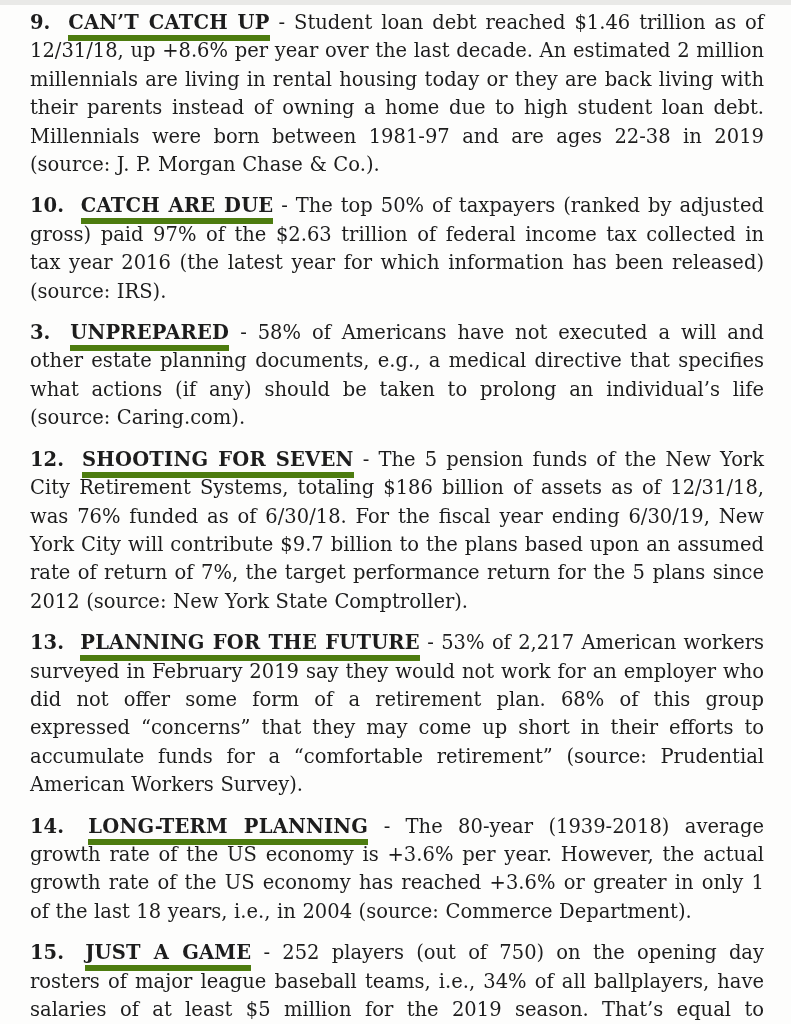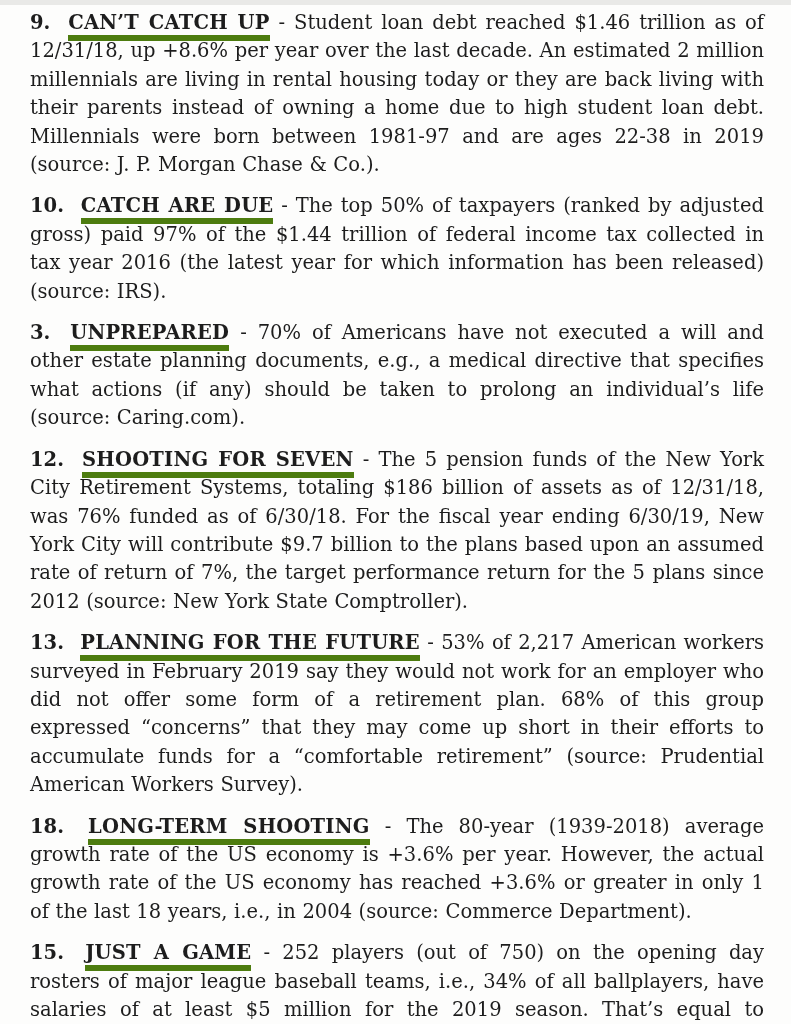--- a/index.html
+++ b/index.html
@@ -46,25 +46,25 @@
   }
   .sep { }
 </style>
 </head>
 <body>
 
 <div class="page">
 
   <p class="item"><span class="num">9.</span> <span class="title">CAN’T CATCH UP</span> <span class="sep">-</span> <span class="body-text">Student loan debt reached $1.46 trillion as of 12/31/18, up +8.6% per year over the last decade. An estimated 2 million millennials are living in rental housing today or they are back living with their parents instead of owning a home due to high student loan debt. Millennials were born between 1981-97 and are ages 22-38 in 2019 (source: J. P. Morgan Chase &amp; Co.).</span></p>
 
-  <p class="item"><span class="num">10.</span> <span class="title">CATCH ARE DUE</span> <span class="sep">-</span> <span class="body-text">The top 50% of taxpayers (ranked by adjusted gross) paid 97% of the $1.44 trillion of federal income tax collected in tax year 2016 (the latest year for which information has been released) (source: IRS).</span></p>
+  <p class="item"><span class="num">10.</span> <span class="title">CATCH ARE DUE</span> <span class="sep">-</span> <span class="body-text">The top 50% of taxpayers (ranked by adjusted gross) paid 97% of the $2.63 trillion of federal income tax collected in tax year 2016 (the latest year for which information has been released) (source: IRS).</span></p>
 
-  <p class="item"><span class="num">3.</span> <span class="title">UNPREPARED</span> <span class="sep">-</span> <span class="body-text">70% of Americans have not executed a will and other estate planning documents, e.g., a medical directive that specifies what actions (if any) should be taken to prolong an individual’s life (source: Caring.com).</span></p>
+  <p class="item"><span class="num">3.</span> <span class="title">UNPREPARED</span> <span class="sep">-</span> <span class="body-text">58% of Americans have not executed a will and other estate planning documents, e.g., a medical directive that specifies what actions (if any) should be taken to prolong an individual’s life (source: Caring.com).</span></p>
 
   <p class="item"><span class="num">12.</span> <span class="title">SHOOTING FOR SEVEN</span> <span class="sep">-</span> <span class="body-text">The 5 pension funds of the New York City Retirement Systems, totaling $186 billion of assets as of 12/31/18, was 76% funded as of 6/30/18. For the fiscal year ending 6/30/19, New York City will contribute $9.7 billion to the plans based upon an assumed rate of return of 7%, the target performance return for the 5 plans since 2012 (source: New York State Comptroller).</span></p>
 
   <p class="item"><span class="num">13.</span> <span class="title">PLANNING FOR THE FUTURE</span> <span class="sep">-</span> <span class="body-text">53% of 2,217 American workers surveyed in February 2019 say they would not work for an employer who did not offer some form of a retirement plan. 68% of this group expressed “concerns” that they may come up short in their efforts to accumulate funds for a “comfortable retirement” (source: Prudential American Workers Survey).</span></p>
 
-  <p class="item"><span class="num">18.</span> <span class="title">LONG-TERM SHOOTING</span> <span class="sep">-</span> <span class="body-text">The 80-year (1939-2018) average growth rate of the US economy is +3.6% per year. However, the actual growth rate of the US economy has reached +3.6% or greater in only 1 of the last 18 years, i.e., in 2004 (source: Commerce Department).</span></p>
+  <p class="item"><span class="num">14.</span> <span class="title">LONG-TERM PLANNING</span> <span class="sep">-</span> <span class="body-text">The 80-year (1939-2018) average growth rate of the US economy is +3.6% per year. However, the actual growth rate of the US economy has reached +3.6% or greater in only 1 of the last 18 years, i.e., in 2004 (source: Commerce Department).</span></p>
 
   <p class="item"><span class="num">15.</span> <span class="title">JUST A GAME</span> <span class="sep">-</span> <span class="body-text">252 players (out of 750) on the opening day rosters of major league baseball teams, i.e., 34% of all ballplayers, have salaries of at least $5 million for the 2019 season. That’s equal to $30,864 per game for each of the scheduled 162 games to be played during the regular season which runs to 9/29/19 (source: MLB).</span></p>
 
 </div>
 
 </body></html>

